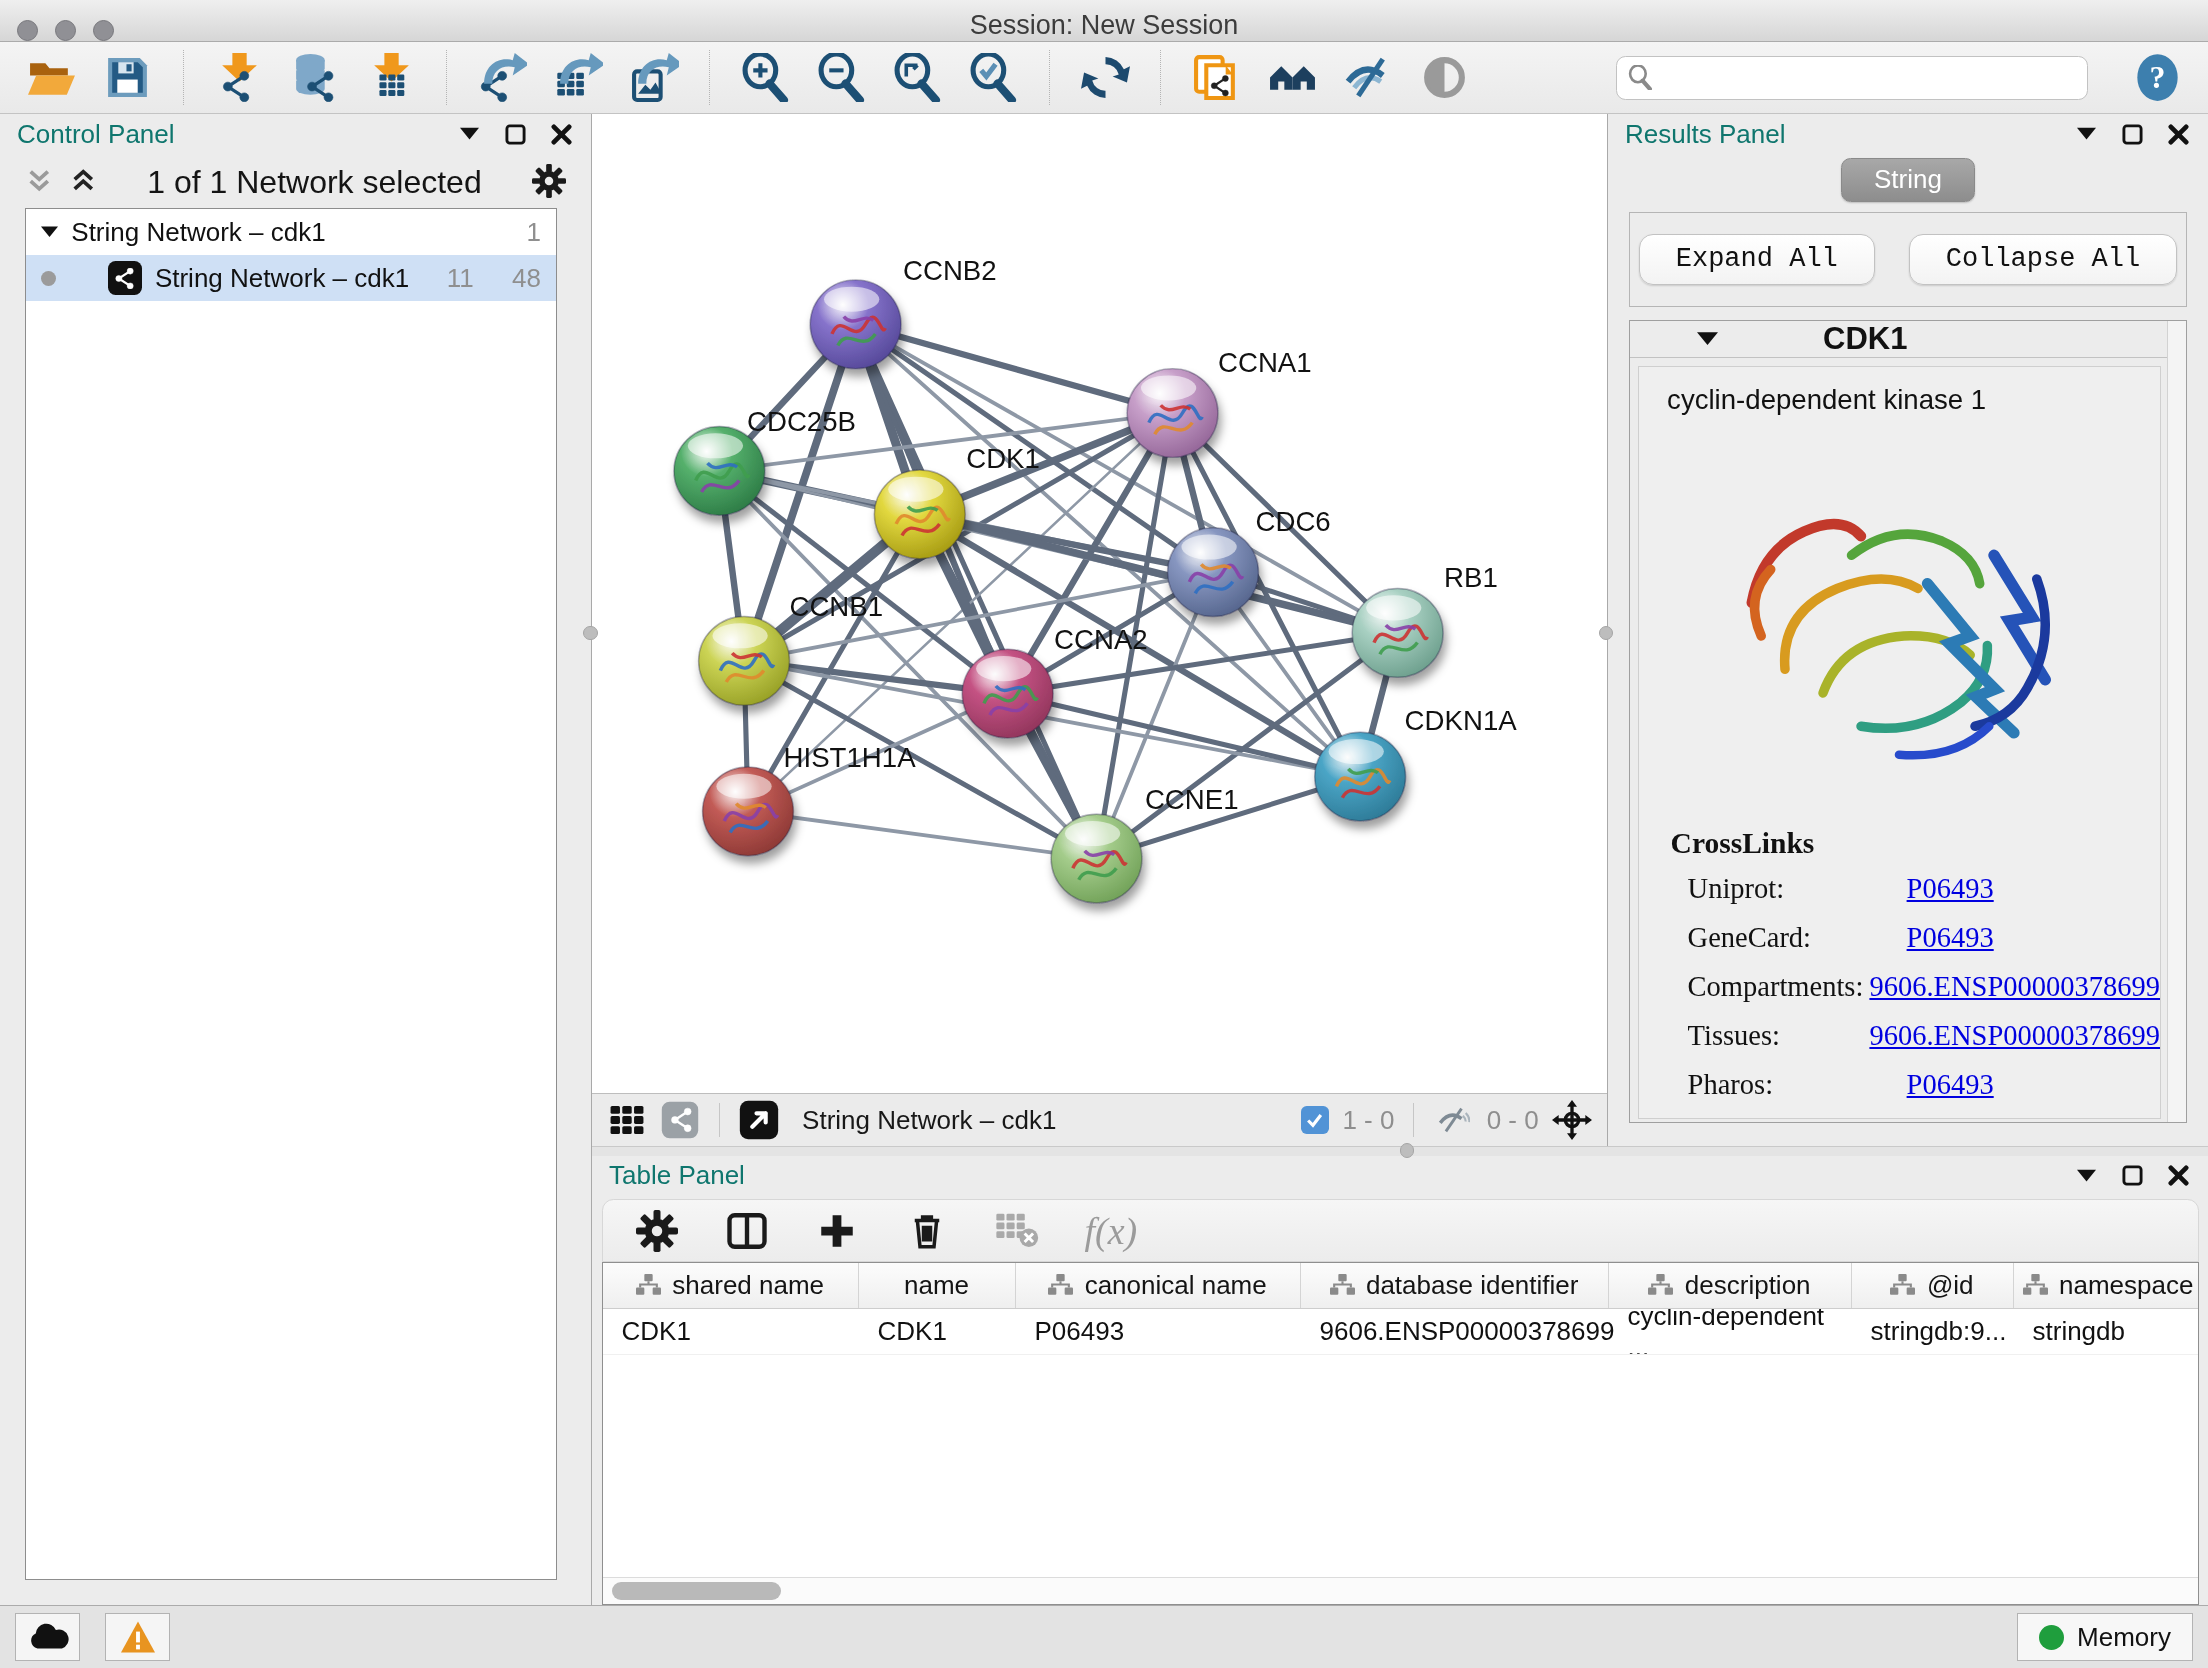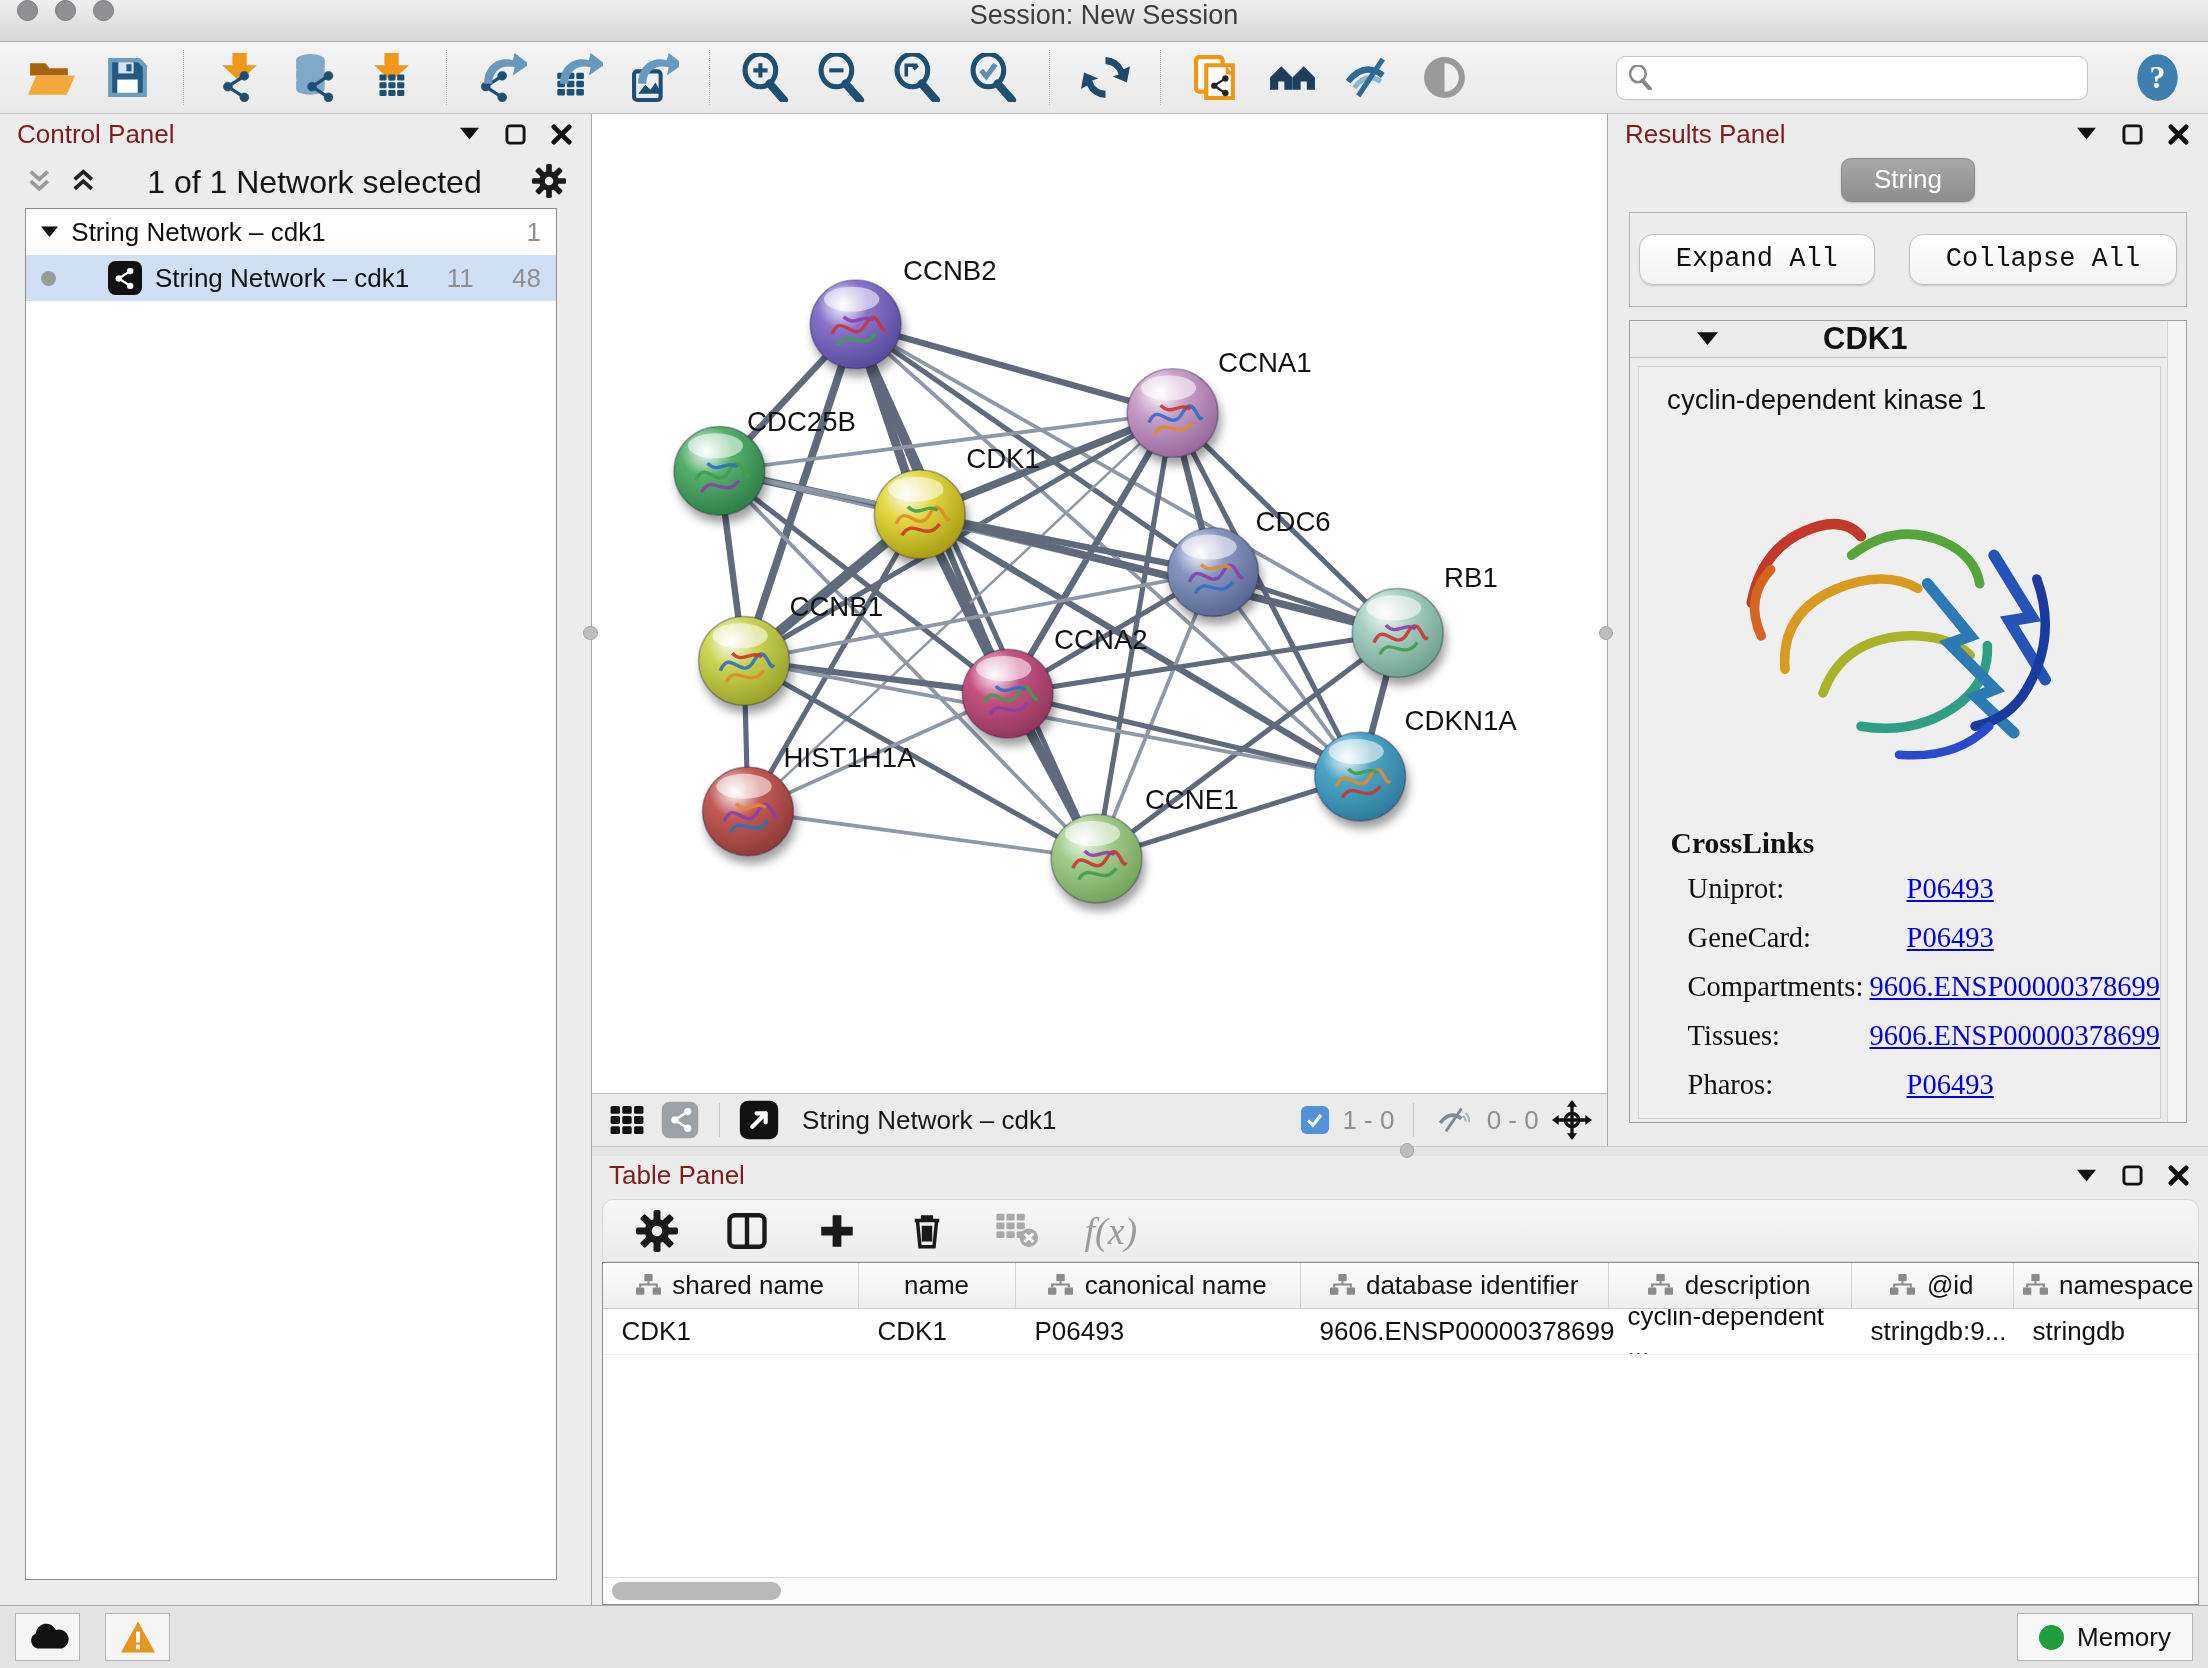--- a/index.html
+++ b/index.html
@@ -2,21 +2,21 @@
 <html style="font-size:15px"><head>
 <meta charset="utf-8">
 <style>
   * { margin:0; padding:0; box-sizing:border-box; }
   html,body { width:2208px; height:1668px; overflow:hidden;
     font-family:"Liberation Sans", sans-serif; background:#e8e8e8; }
   #window { width:2208px; height:1668px; display:flex; flex-direction:column; }
 
   
   .titlebar { height:42px; flex:0 0 42px; background:linear-gradient(#efefef,#d6d6d6);
-    border-bottom:1px solid #ababab; display:flex; align-items:flex-start; position:relative; }
+    border-bottom:1px solid #ababab; display:flex; align-items:flex-end; position:relative; }
   .traffic { display:flex; gap:17px; margin-left:17px; }
   .traffic .dot { width:21px; height:21px; border-radius:50%; background:#909095; border:1px solid #77777c; }
   .win-title { position:absolute; left:0; right:0; text-align:center; font-size:27px; color:#3c3c3c; }
 
   
   .toolbar { height:72px; flex:0 0 72px; background:linear-gradient(#f4f4f4,#e9e9e9);
     border-bottom:1px solid #c3c3c3; display:flex; align-items:center; padding:0 25px; gap:23px; }
   .tbtn { width:53px; height:53px; display:flex; align-items:center; justify-content:center; }
   .tbtn svg { width:49px; height:49px; }
   .tb-sep { width:0; height:55px; border-left:1.9px dotted #b4b4b4; margin:0 5.7px; }
@@ -25,21 +25,21 @@
   .searchbox input { border:none; outline:none; flex:1; font-size:25px; font-family:inherit; background:transparent; }
   .helpbtn { width:51px; height:51px; margin-left:21px; }
 
   
   .main { flex:1; display:flex; min-height:0; }
 
   
   .control-panel { width:592px; flex:0 0 592px; background:#ececec; border-right:1.9px solid #a9a9a9;
     display:flex; flex-direction:column; }
   .panel-head { height:40px; display:flex; align-items:center; padding:0 17px; gap:21px; }
-  .panel-head .ptitle { font-size:26px; color:#7f1d1d; margin-right:auto; }
+  .panel-head .ptitle { font-size:26px; color:#0f766e; margin-right:auto; }
   .phbtn { width:25px; height:25px; display:flex; align-items:center; justify-content:center; }
   .seg-row { display:flex; padding:5.7px 0 7.6px 25px; }
   .seg { display:flex; }
   .seg .tab { font-size:26px; padding:6.7px 32px; background:linear-gradient(#ffffff,#f4f4f4);
     border:1px solid #bdbdbd; border-left-width:0; color:#111; box-shadow:0 1px 1.9px rgba(0,0,0,.15); }
   .seg .tab:first-child { border-left-width:1px; border-radius:9.5px 0 0 9.5px; }
   .seg .tab:last-child { border-radius:0 9.5px 9.5px 0; }
   .seg .tab.active { background:linear-gradient(#a5a5a5,#8b8b8b); color:#fff; }
   .cp-toolrow { display:flex; align-items:center; margin:9.5px 25px 7.6px 25px; gap:15px; }
   .cp-toolrow .sel-status { flex:1; text-align:center; font-size:32px; color:#141414; }

